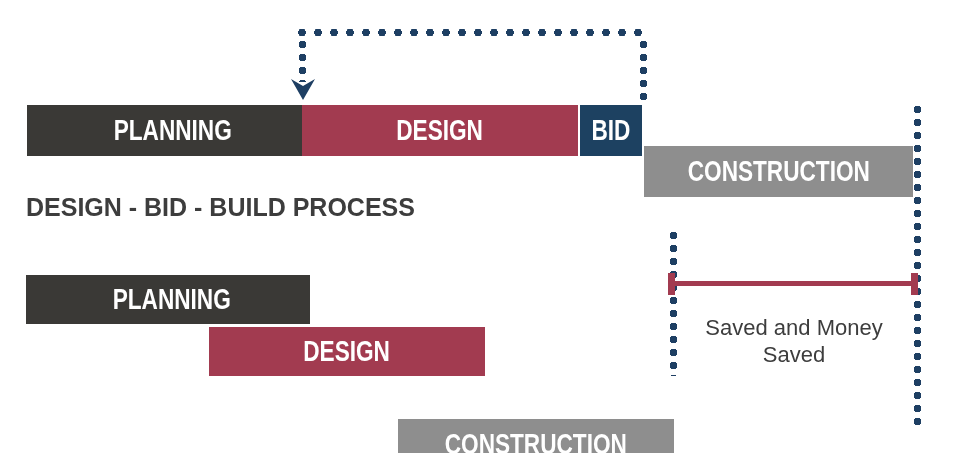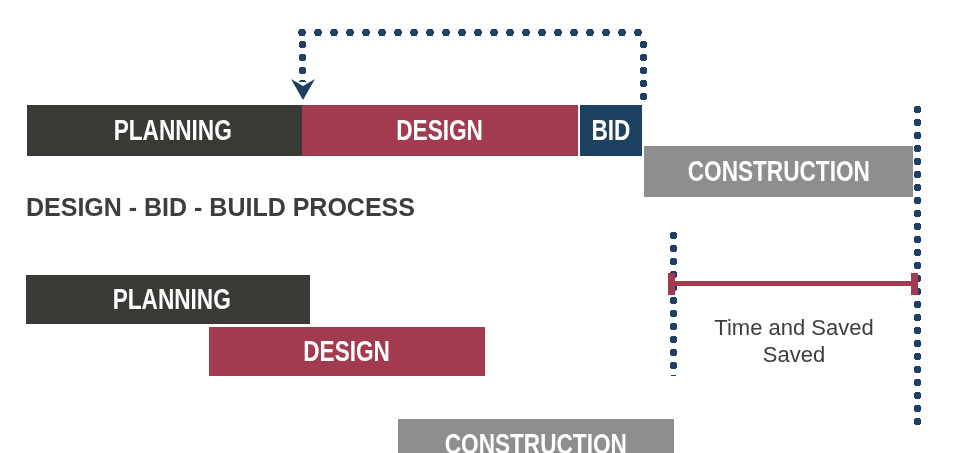--- a/index.html
+++ b/index.html
@@ -138,17 +138,17 @@
   </div>
 
 
   <div class="dots-v" id="saved-left-line"></div>
   <div id="bracket">
     <div class="cap cap-left"></div>
     <div class="rule"></div>
     <div class="cap cap-right"></div>
   </div>
   <div class="note" id="saved-note">
-    <div>Time and Saved</div>
+    <div>Saved and Money</div>
     <div>Saved</div>
   </div>
 
 </div>
 
 </body></html>

